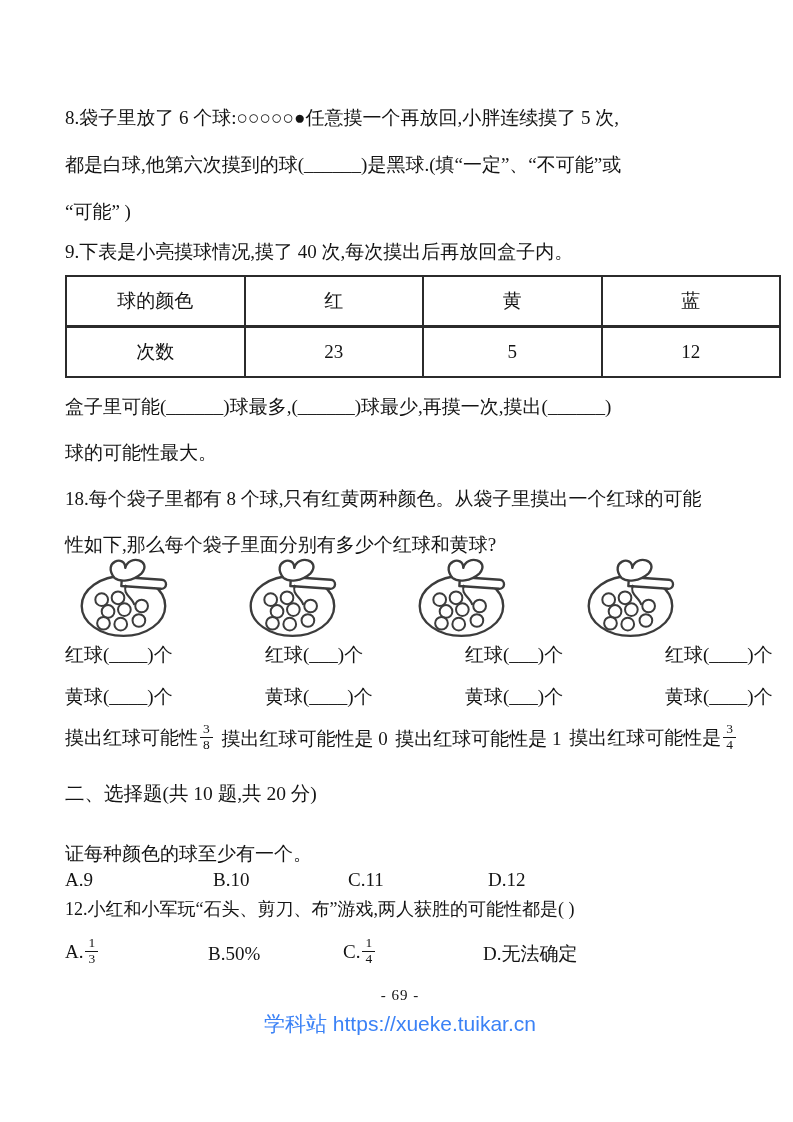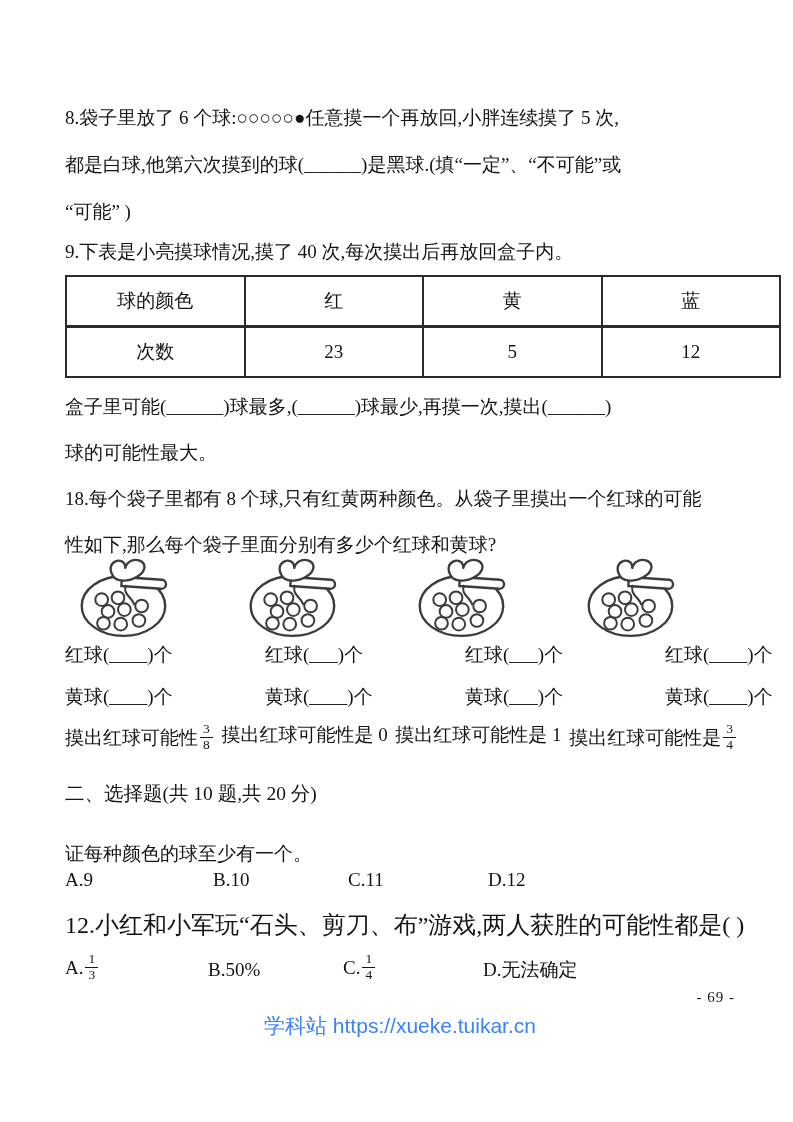--- a/index.html
+++ b/index.html
@@ -23,38 +23,38 @@
   table.stats tr.hdr td{border-bottom:3px solid #2b2b2b;}
   .blanks .line{line-height:46px;}
   .blanks{margin-top:6px;}
   .q10 .line{line-height:46px;}
   .bags-grid{display:grid;grid-template-columns:repeat(4,169px);margin-top:-14px;}
   .bag{width:118px;height:84px;margin-left:4px;}
   .label-row{display:grid;grid-template-columns:repeat(4,169px);font-size:19px;gap:31px;}
   .red-row{margin-top:4px;line-height:26px;}
   .yellow-row{margin-top:16px;line-height:26px;}
   .poss-row{
-    display:flex;justify-content:space-between;
+    display:flex;justify-content:space-between;align-items:center;
     width:672px;margin-top:12px;font-size:19px;white-space:nowrap;
   }
   .frac{
     display:inline-block;vertical-align:middle;text-align:center;
     font-size:13.5px;line-height:1.1;margin:0 1px 4px 2px;
   }
   .frac .num{display:block;border-bottom:1.5px solid #141414;padding:0 3px;}
   .frac .den{display:block;padding:0 3px;}
   .section2{font-weight:normal;font-size:19.5px;margin-top:24px;line-height:26px;white-space:nowrap;}
   .q11{margin-top:24px;}
   .q11 .line{line-height:46px;}
   .opts{display:grid;font-size:19px;align-items:center;white-space:nowrap;}
   .opts11{grid-template-columns:148px 135px 140px auto;margin-top:-10px;line-height:26px;}
-  .q12line{margin-top:16px;line-height:32px;font-size:24px;white-space:nowrap;}
+  .q12line{margin-top:0;line-height:32px;font-size:18px;white-space:nowrap;}
   .opts12{grid-template-columns:143px 135px 140px auto;margin-top:10px;height:38px;}
   .footer{text-align:center;}
-  .pagenum{margin-top:0;font-size:15px;letter-spacing:1px;text-align:right;}
+  .pagenum{margin-top:14px;font-size:15px;letter-spacing:1px;}
   .watermark{
     margin-top:6px;font-size:21px;color:#3b82f6;
     font-family:"Liberation Sans","DejaVu Sans",sans-serif;
   }
 </style>
 </head>
 <body>
 
 <div class="content">
 

